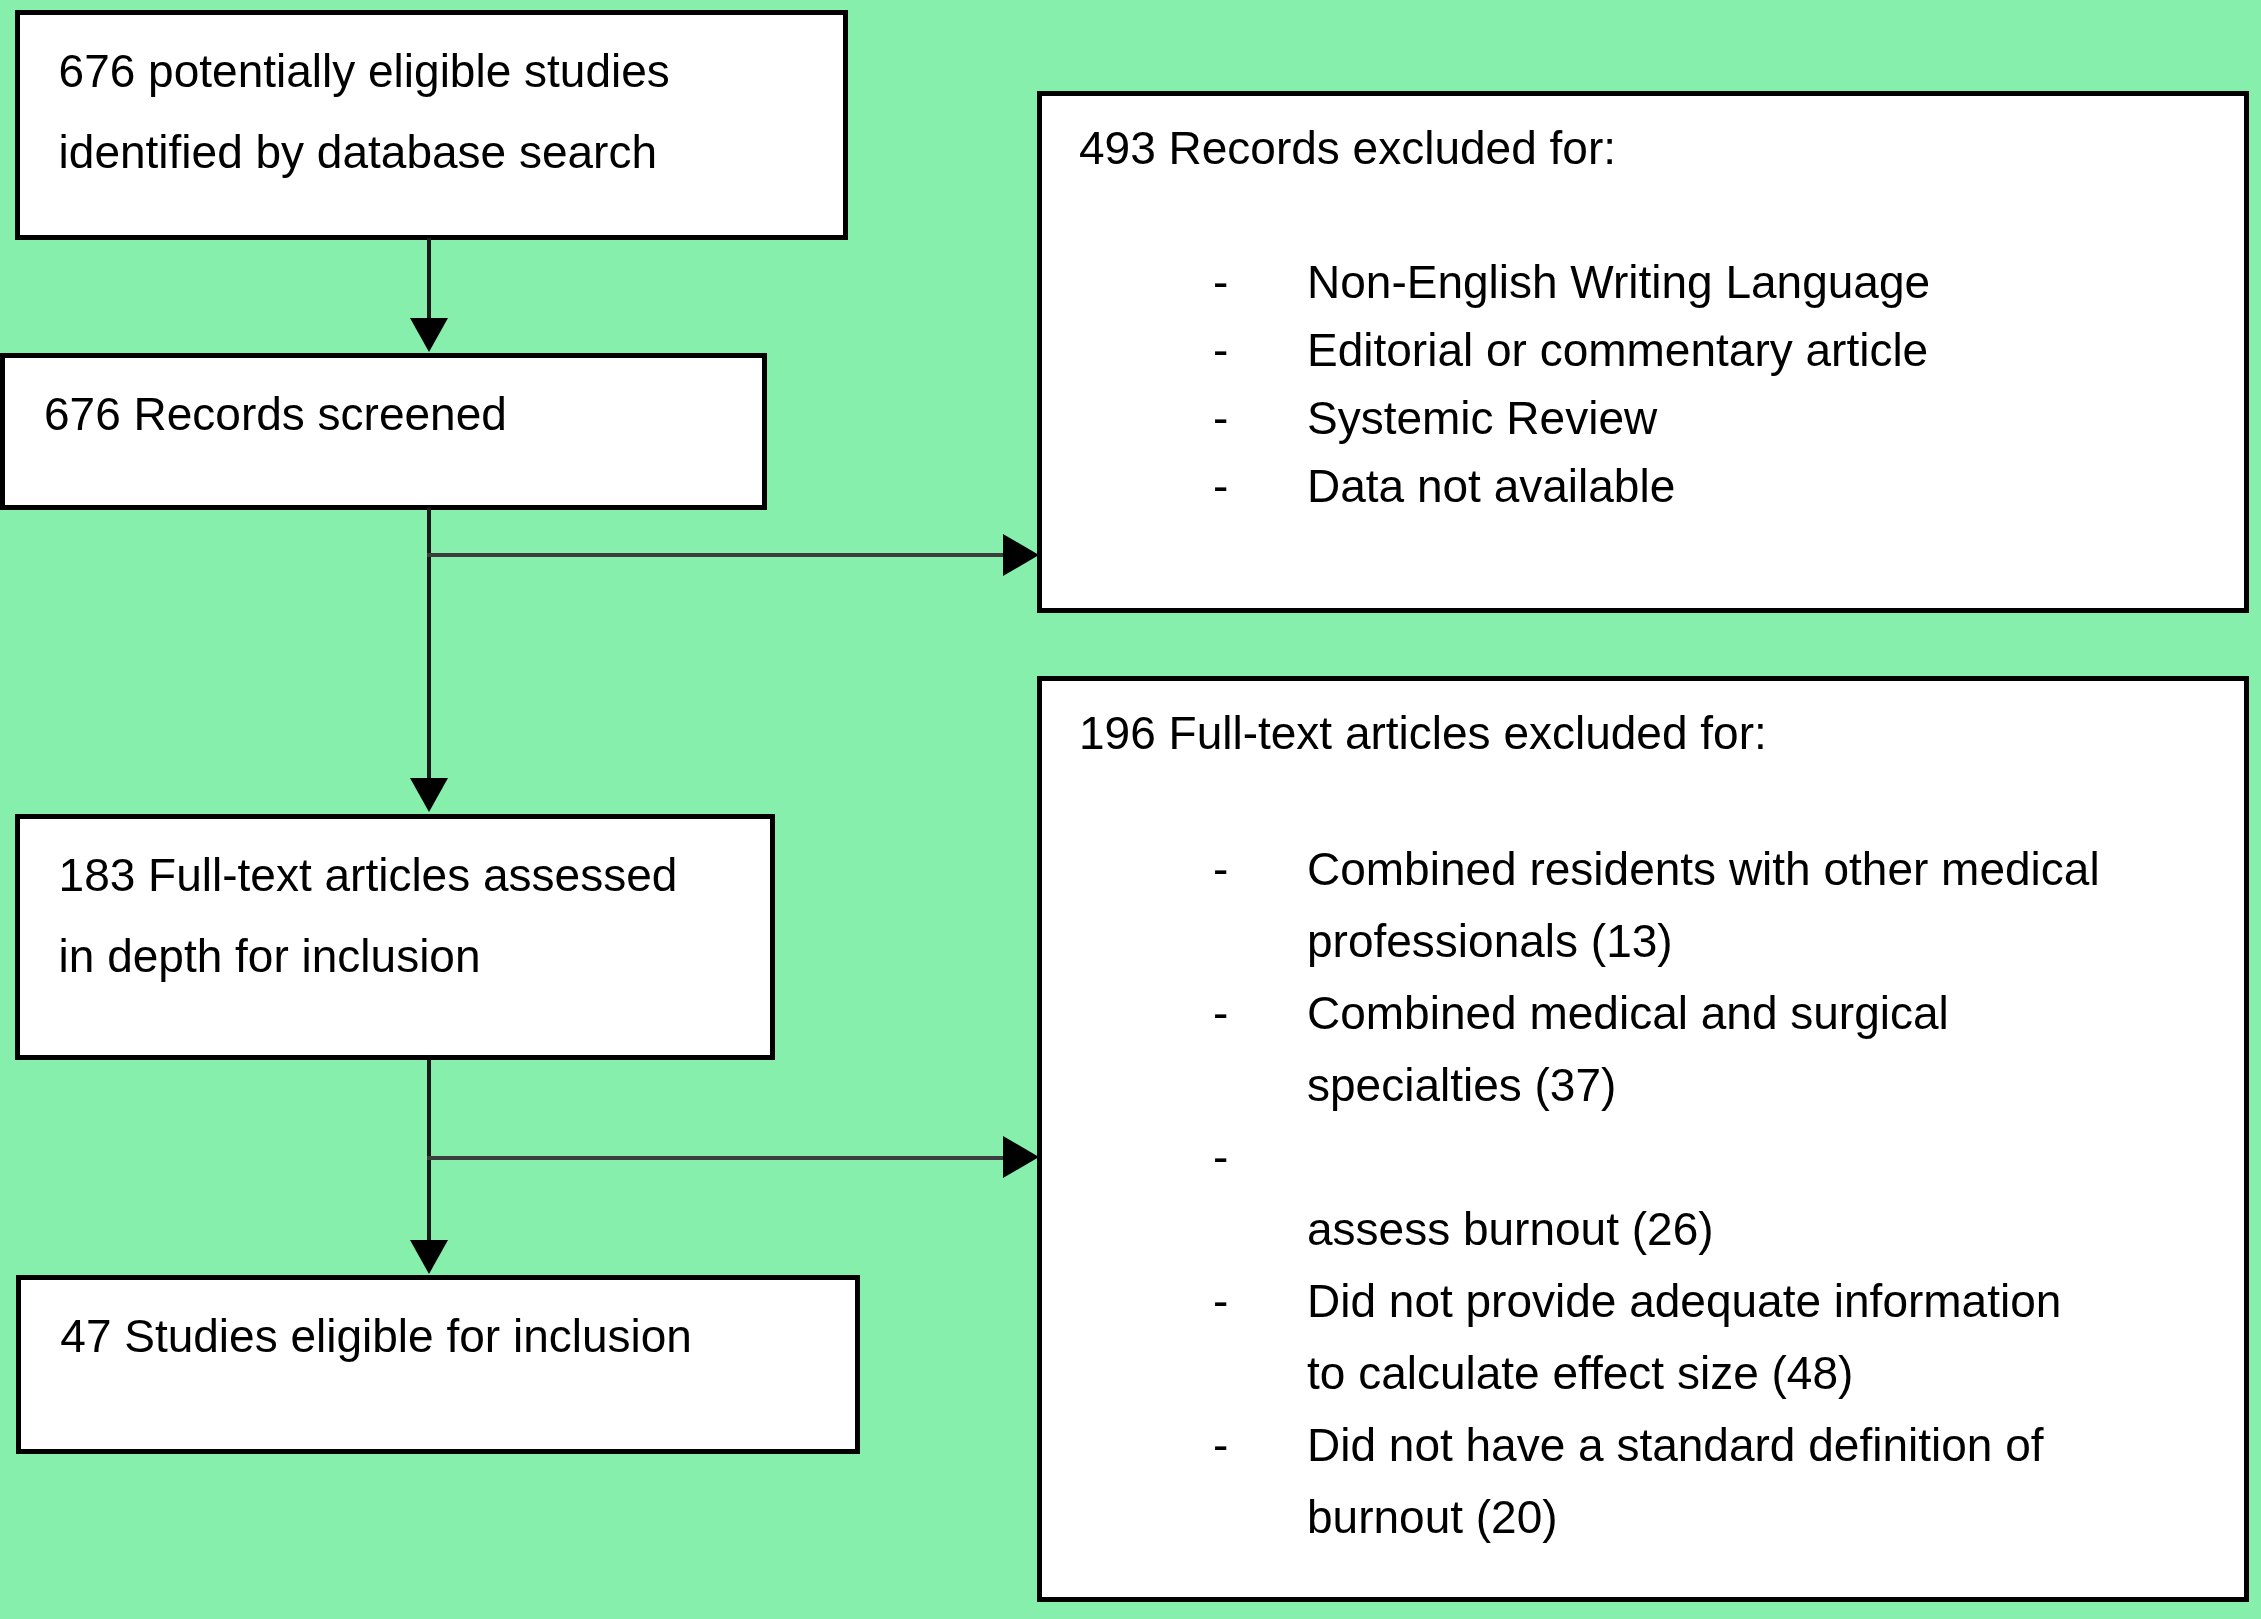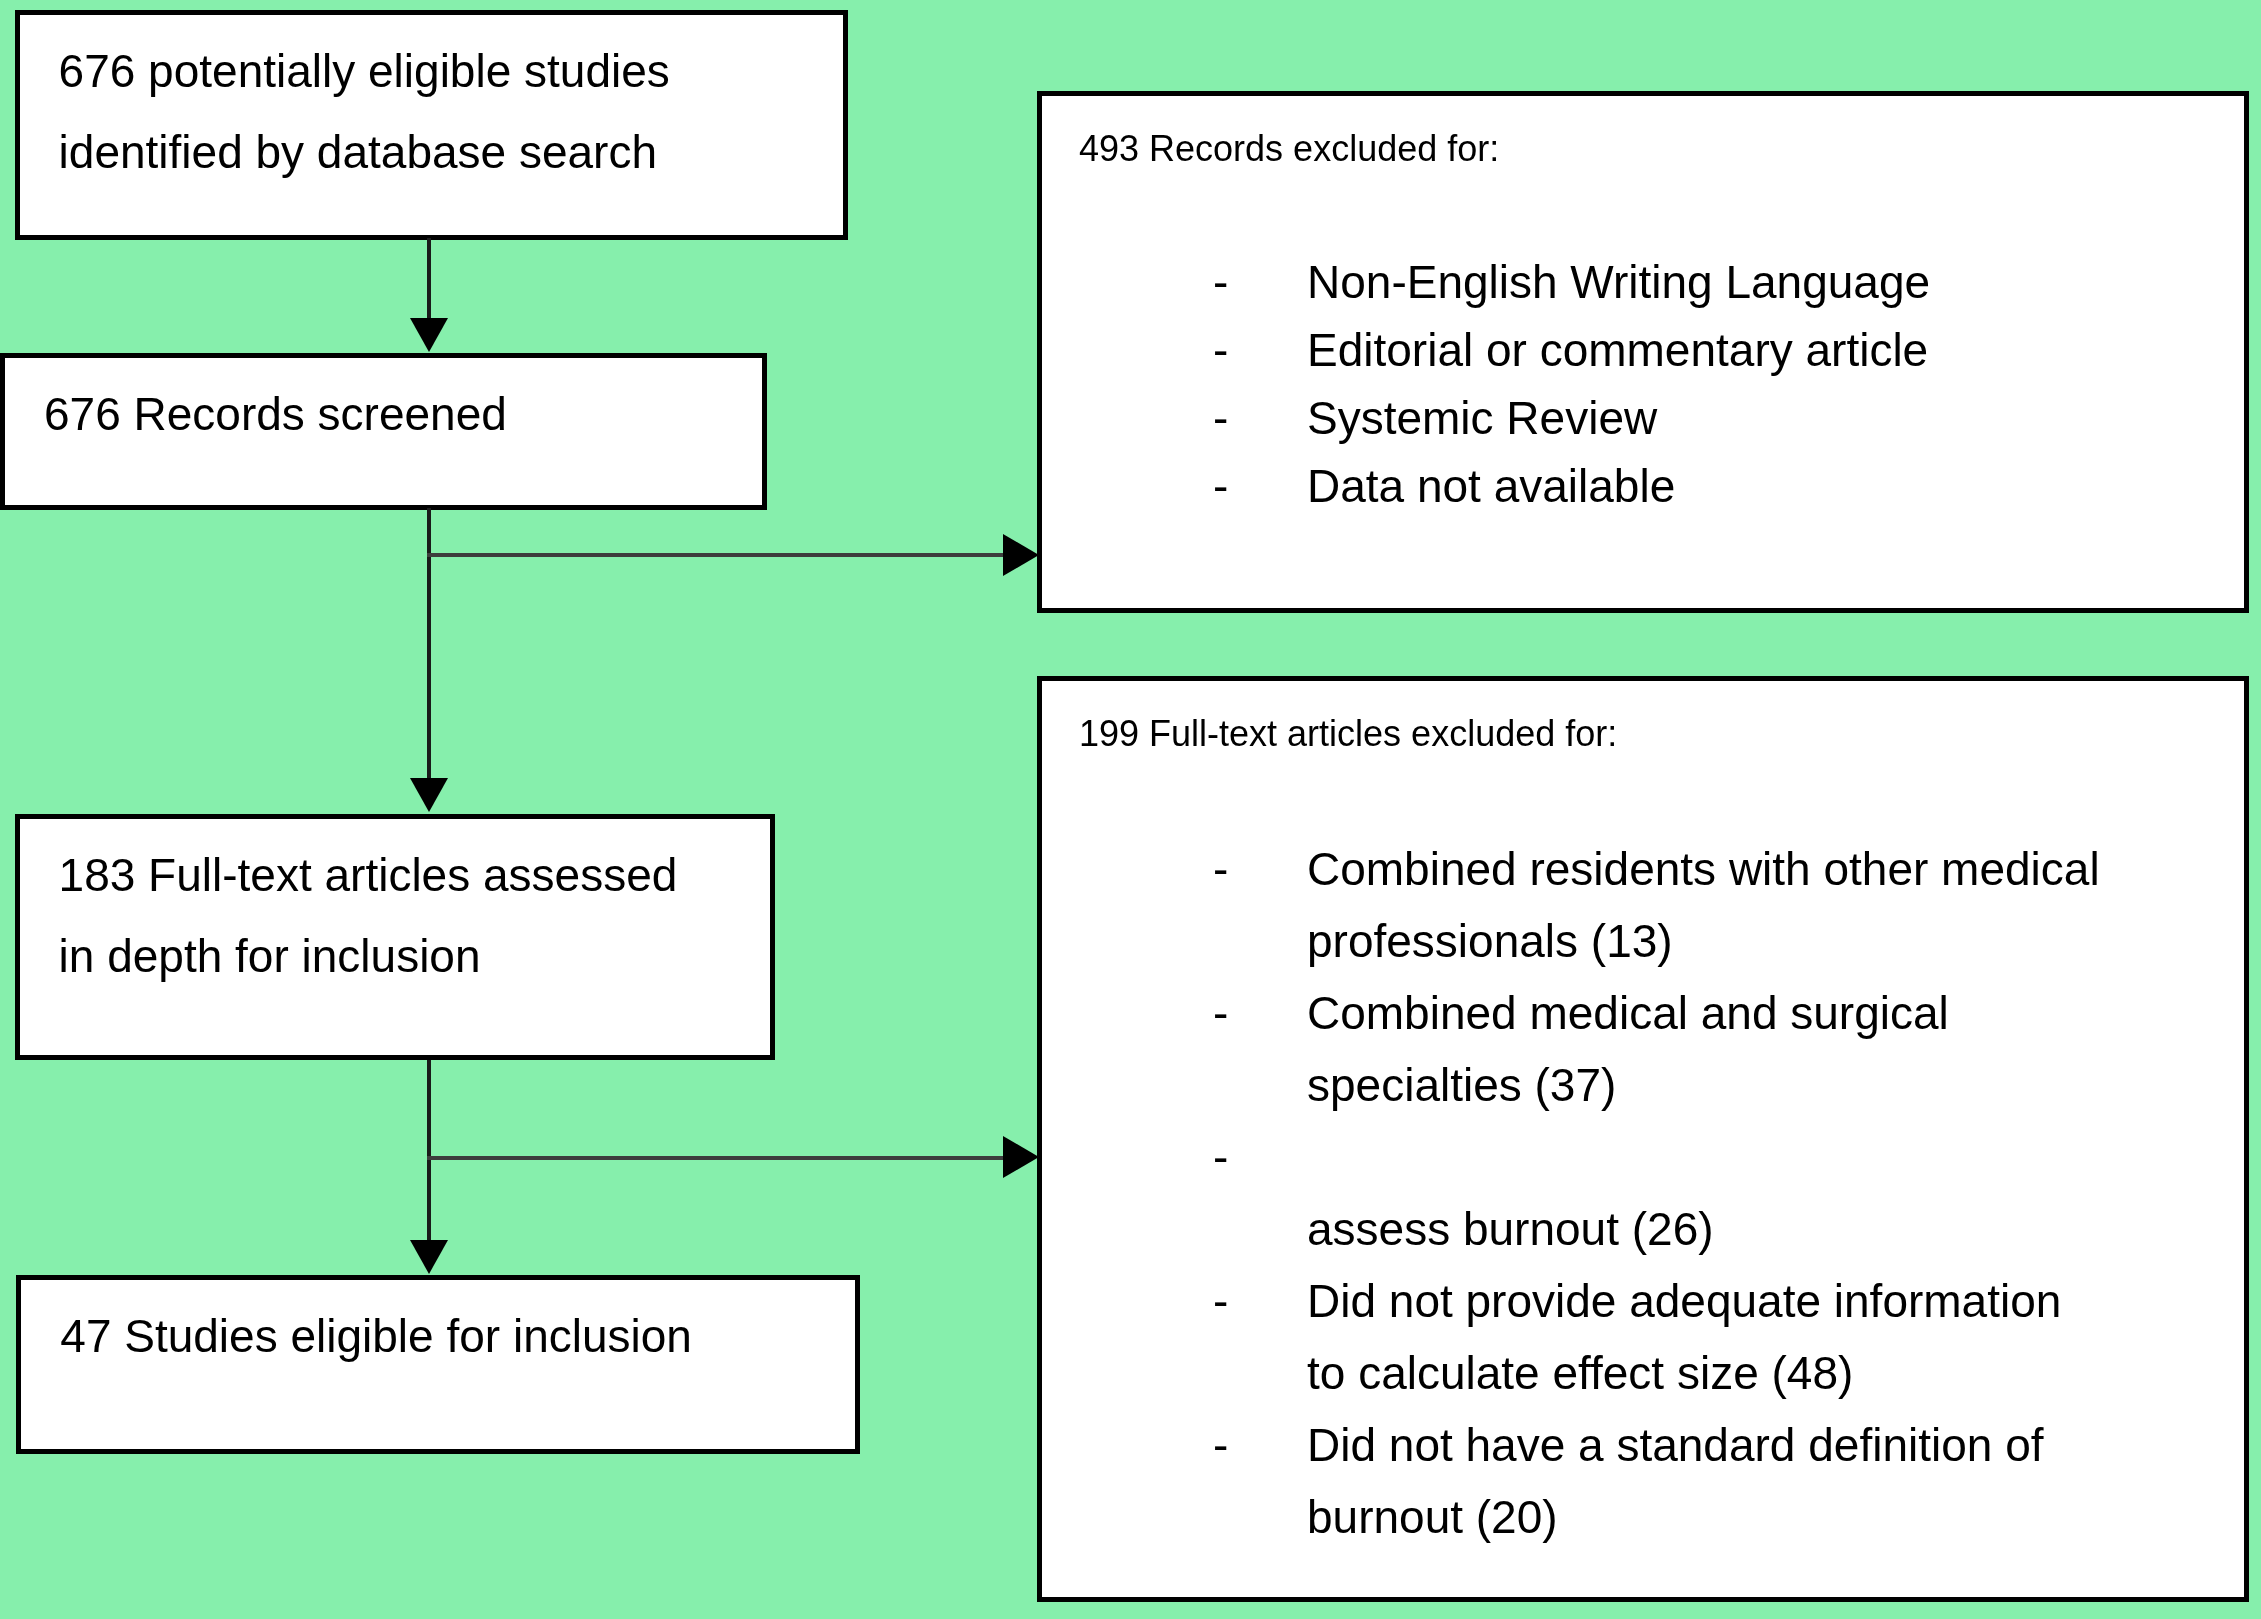--- a/index.html
+++ b/index.html
@@ -25,21 +25,21 @@
     white-space: nowrap;
   }
   .rbox {
     position: absolute;
     box-sizing: border-box;
     border: 5.7px solid #000000;
     background: #ffffff;
     padding: 20.3px 24.4px 0 37px;
   }
   .rbox-title {
-    font-size: 36px;
+    font-size: 46px;
     line-height: 65px;
     white-space: nowrap;
   }
   .blist { margin-top: 67px; }
   .brow {
     display: flex;
     padding-left: 134px;
     font-size: 46px;
     white-space: nowrap;
   }
@@ -127,21 +127,21 @@
         <span>Systemic Review</span>
       </div>
       <div class="brow">
         <span class="bmark">-</span>
         <span>Data not available</span>
       </div>
     </div>
   </div>
 
   <div class="rbox" id="rbox2">
-    <div class="rbox-title">199 Full-text articles excluded for:</div>
+    <div class="rbox-title">196 Full-text articles excluded for:</div>
     <div class="blist rows-88">
       <div class="brow">
         <span class="bmark">-</span>
         <span>Combined residents with other medical</span>
       </div>
       <div class="brow">
         <span class="bmark"></span>
         <span>professionals (13)</span>
       </div>
       <div class="brow">

